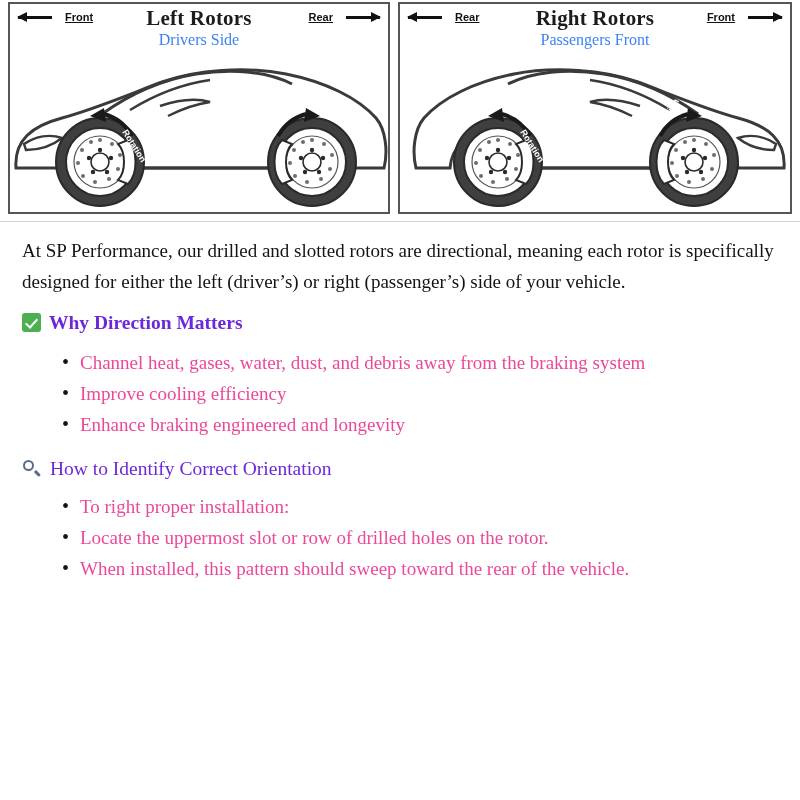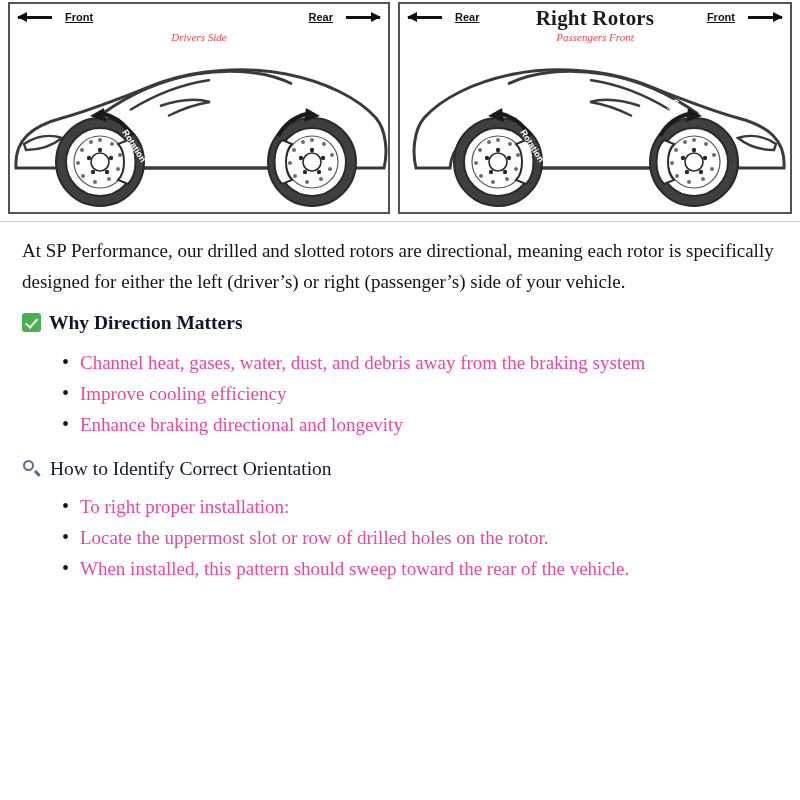--- a/index.html
+++ b/index.html
@@ -54,23 +54,22 @@
     font-size: 21px;
     letter-spacing: .2px;
     color: #1c1c1c;
   }
   .panel-sub {
     position: absolute;
     top: 27px;
     left: 0;
     right: 0;
     text-align: center;
-    font-style: italic;
-    font-size: 11px;
-    color: #ef4444;
+    font-size: 16px;
+    color: #3b82f6;
   }
 
   .arrow-tag {
     position: absolute;
     top: 7px;
     font-size: 11px;
     font-weight: bold;
     font-family: "Liberation Sans", sans-serif;
     color: #111;
     display: flex;
@@ -131,21 +130,21 @@
     margin: 0 0 12px 0;
     color: #141414;
   }
   h2.section {
     font-size: 19.5px;
     font-weight: bold;
     margin: 14px 0 14px 0;
     display: flex;
     align-items: center;
     gap: 8px;
-    color: #0f172a;
+    color: #6d28d9;
   }
   .check-icon {
     display: inline-block;
     width: 19px;
     height: 19px;
     border-radius: 3px;
     background: #4caf50;
     position: relative;
     flex: none;
   }
@@ -224,20 +223,21 @@
   }
 </style>
 </head>
 <body>
 
 <div class="page">
 
   <div class="diagram">
 
     <div class="panel left">
+      <div class="panel-title">Left Rotors</div>
       <div class="panel-sub">Drivers Side</div>
 
       <div class="arrow-tag tag-left">
         <span class="arrow-line to-left"></span>
         <span class="word">Front</span>
       </div>
       <div class="arrow-tag tag-right">
         <span class="word">Rear</span>
         <span class="arrow-line to-right"></span>
       </div>
@@ -410,21 +410,21 @@
 
 
     <ul class="bullets">
       <li>
           <span class="wrap">Channel heat, gases, water, dust, and debris away from the braking system</span>
         </li>
       <li>
           <span class="wrap">Improve cooling efficiency</span>
         </li>
       <li>
-          <span class="wrap">Enhance braking directional and longevity</span>
+          <span class="wrap">Enhance braking engineered and longevity</span>
         </li>
     </ul>
 
     <h2 class="section search-head">
       <span class="search-icon"></span>
       <span>How to Identify Correct Orientation</span>
     </h2>
 
     <ul class="bullets">
       <li>

